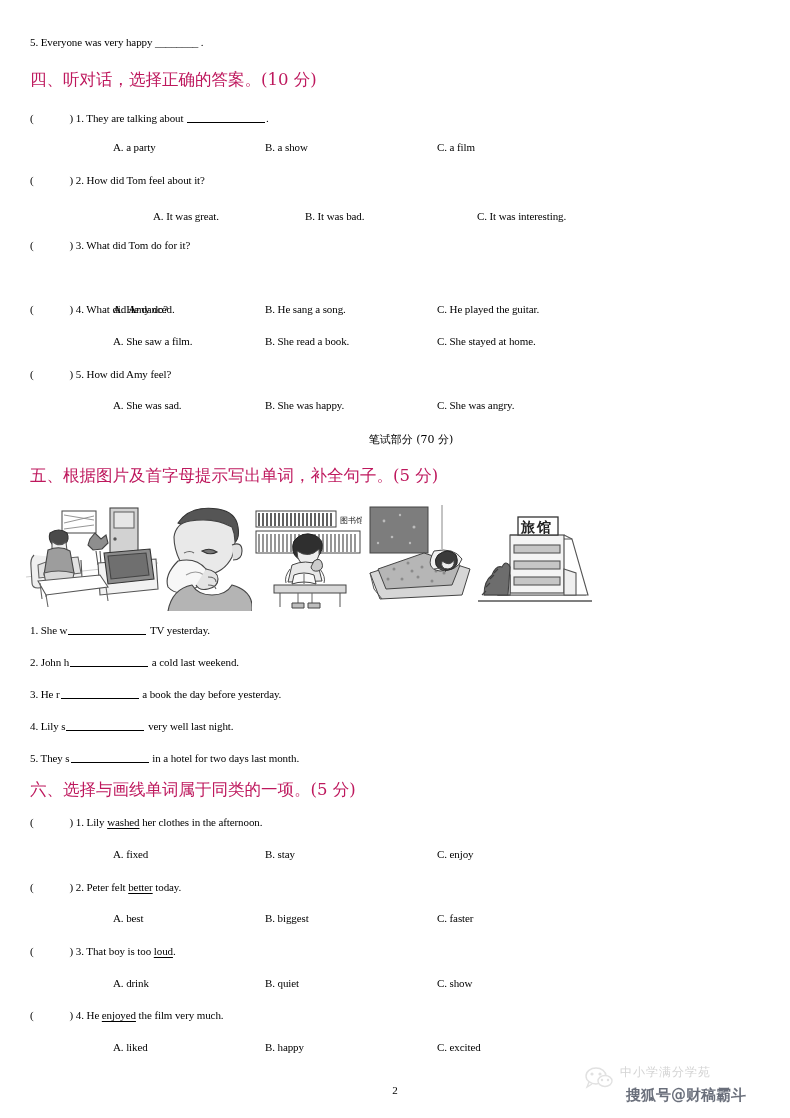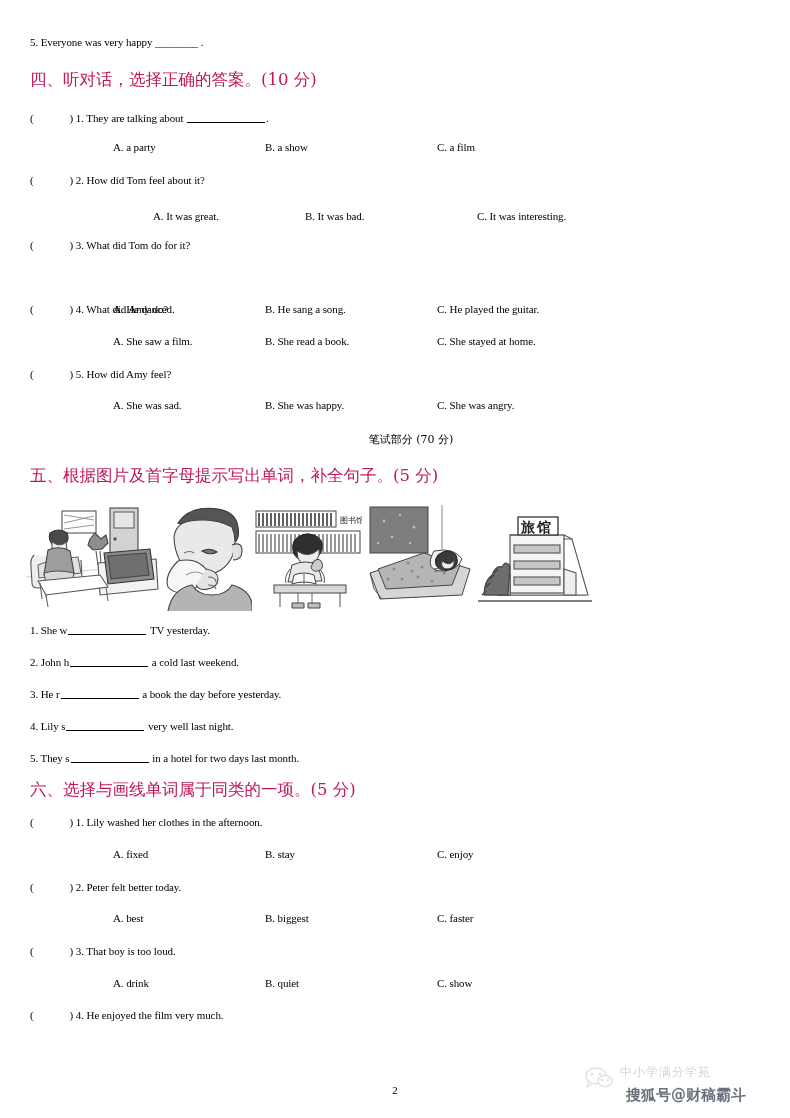--- a/index.html
+++ b/index.html
@@ -54,20 +54,21 @@
   .opt {
     display: inline-block;
   }
   .blank {
     display: inline-block;
     border-bottom: 1.3px solid #000;
     height: 13px;
     margin: 0 1px -1px 1px;
   }
   .ul {
+    text-decoration: underline;
     text-underline-offset: 1.5px;
   }
   .pagenum {
     position: absolute;
     left: 0;
     width: 790px;
     text-align: center;
     font-size: 11px;
     font-family: "Liberation Serif", serif;
   }
@@ -400,20 +401,23 @@
   </div>
   <div class="row" style="left:113px; top:978px;">
     <span class="opt" style="width:152px;">A. drink</span><span class="opt" style="width:172px;">B. quiet</span><span class="opt">C. show</span>
   </div>
 
   <div class="row" style="left:30px; top:1010px;">
     <span><span>(</span><span class="paren"></span><span>)</span></span>
     <span>4.</span>
     <span>He </span><span class="ul">enjoyed</span><span> the film very much.</span>
   </div>
+  <div class="row" style="left:113px; top:1042px;">
+    <span class="opt" style="width:152px;">A. liked</span><span class="opt" style="width:172px;">B. happy</span><span class="opt">C. excited</span>
+  </div>
 
   <div class="pagenum" style="top:1084px;">2</div>
 
   <div class="watermark">
     <svg class="wm-logo" viewBox="0 0 30 24">
       <ellipse cx="12" cy="10" rx="10" ry="8" fill="none" stroke="#cfcfcf" stroke-width="1.4"></ellipse>
       <path d="M5 16 L3 21 L8 18" fill="none" stroke="#cfcfcf" stroke-width="1.4"></path>
       <circle cx="8" cy="8" r="1.6" fill="#cfcfcf"></circle>
       <circle cx="16" cy="8" r="1.6" fill="#cfcfcf"></circle>
       <ellipse cx="21" cy="15" rx="7" ry="5.5" fill="#ffffff" stroke="#cfcfcf" stroke-width="1.4"></ellipse>

